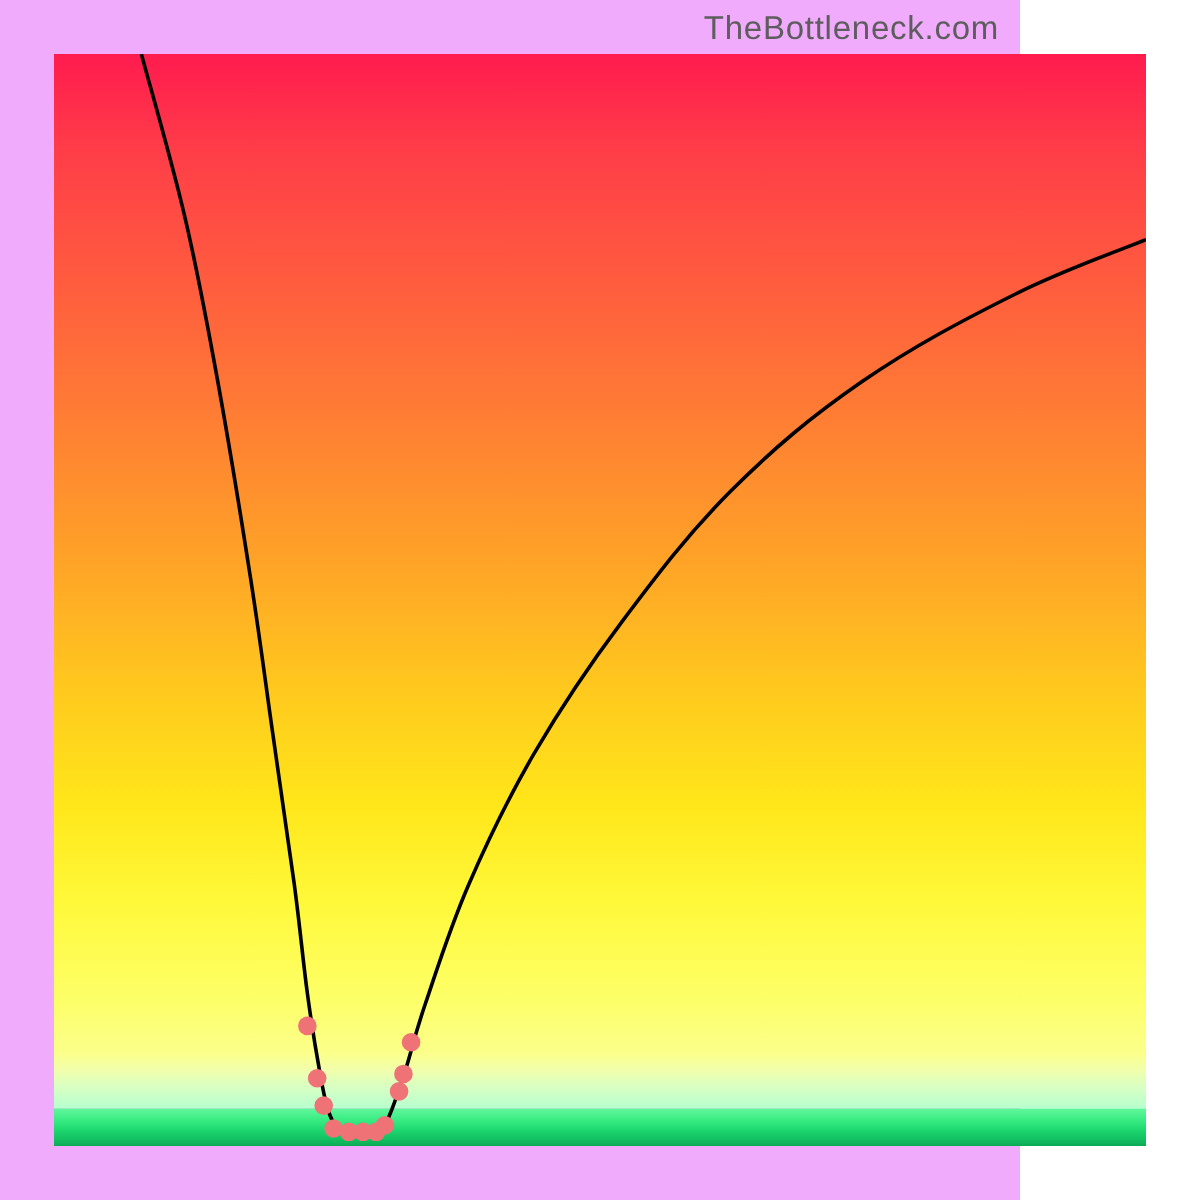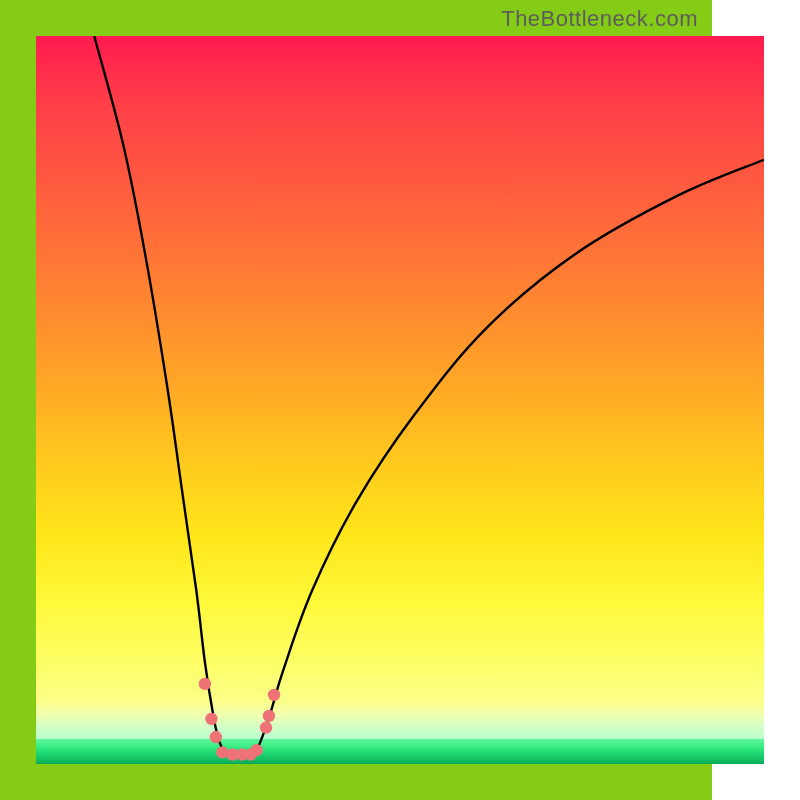--- a/index.html
+++ b/index.html
@@ -7,22 +7,21 @@
     padding: 0;
     width: 800px;
     height: 800px;
     overflow: hidden;
     font-family: Arial, Helvetica, sans-serif;
   }
   .frame {
     position: relative;
     width: 680px;
     height: 800px;
-    background: #84cc16;
-    padding-left: 32px;
+    background: #f0abfc;
   }
   .watermark {
     position: absolute;
     top: 6px;
     right: 14px;
     font-size: 22px;
     font-weight: 500;
     color: #5d5d5d;
     letter-spacing: 0.5px;
     z-index: 5;

